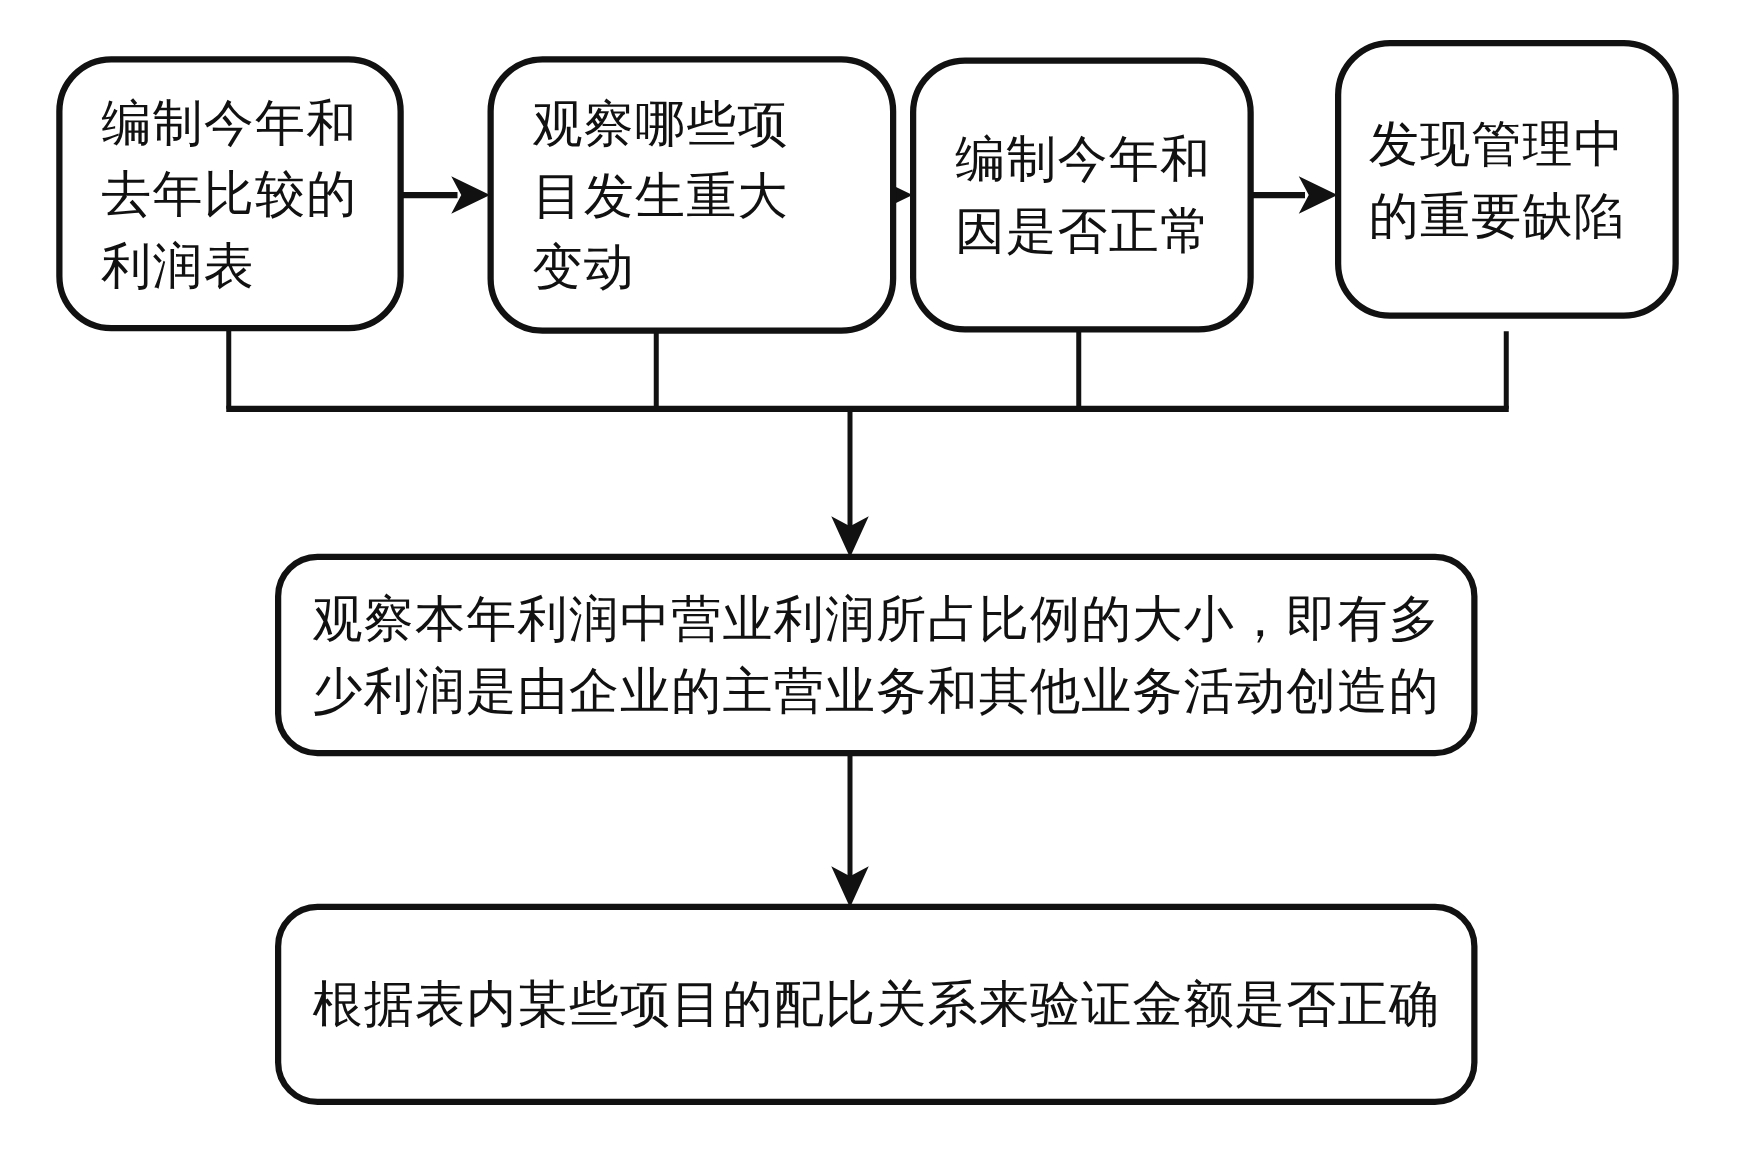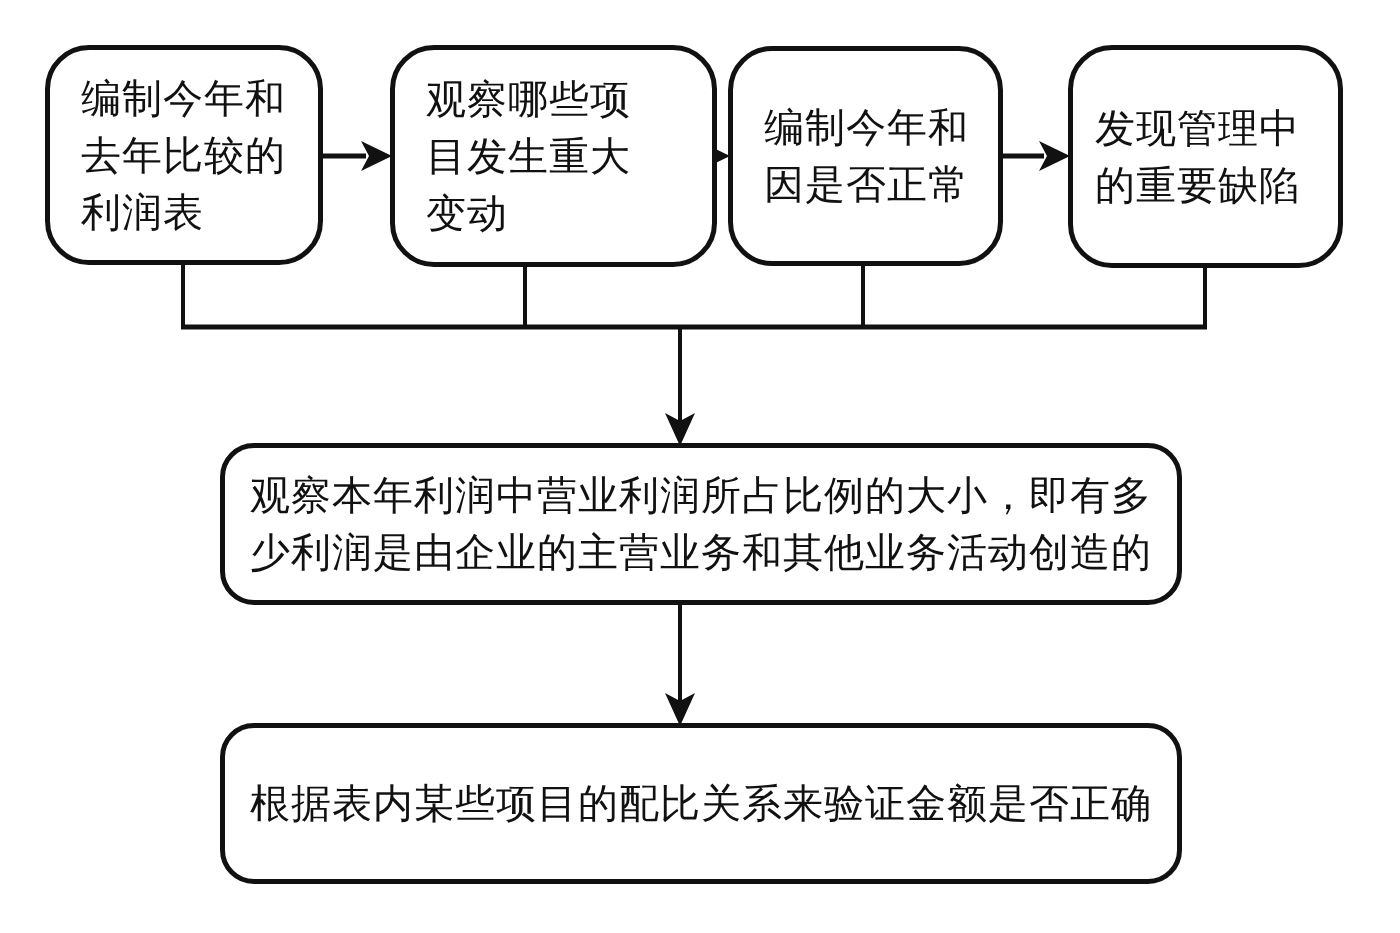--- a/index.html
+++ b/index.html
@@ -38,21 +38,21 @@
   }
   .node-text {
     font-size: 40px;
     line-height: 57px;
     white-space: pre-line;
     letter-spacing: 1px;
   }
   #b1 { left: 45px;   top: 45px; width: 278px; height: 220px; }
   #b2 { left: 390px;  top: 45px; width: 327px; height: 222px; }
   #b3 { left: 728px;  top: 46px; width: 275px; height: 220px; }
-  #b4 { left: 1068px; top: 45px; width: 275px; height: 223px; padding-left: 22px; }
+  #b4 { left: 1068px; top: 32px; width: 275px; height: 223px; padding-left: 22px; }
   #mid { left: 220px; top: 443px; width: 962px; height: 162px; }
   #bot { left: 220px; top: 723px; width: 962px; height: 161px; }
   #wires {
     position: absolute;
     left: 0; top: 0;
     width: 1400px;
     height: 933px;
     z-index: 1;
   }
 </style>

